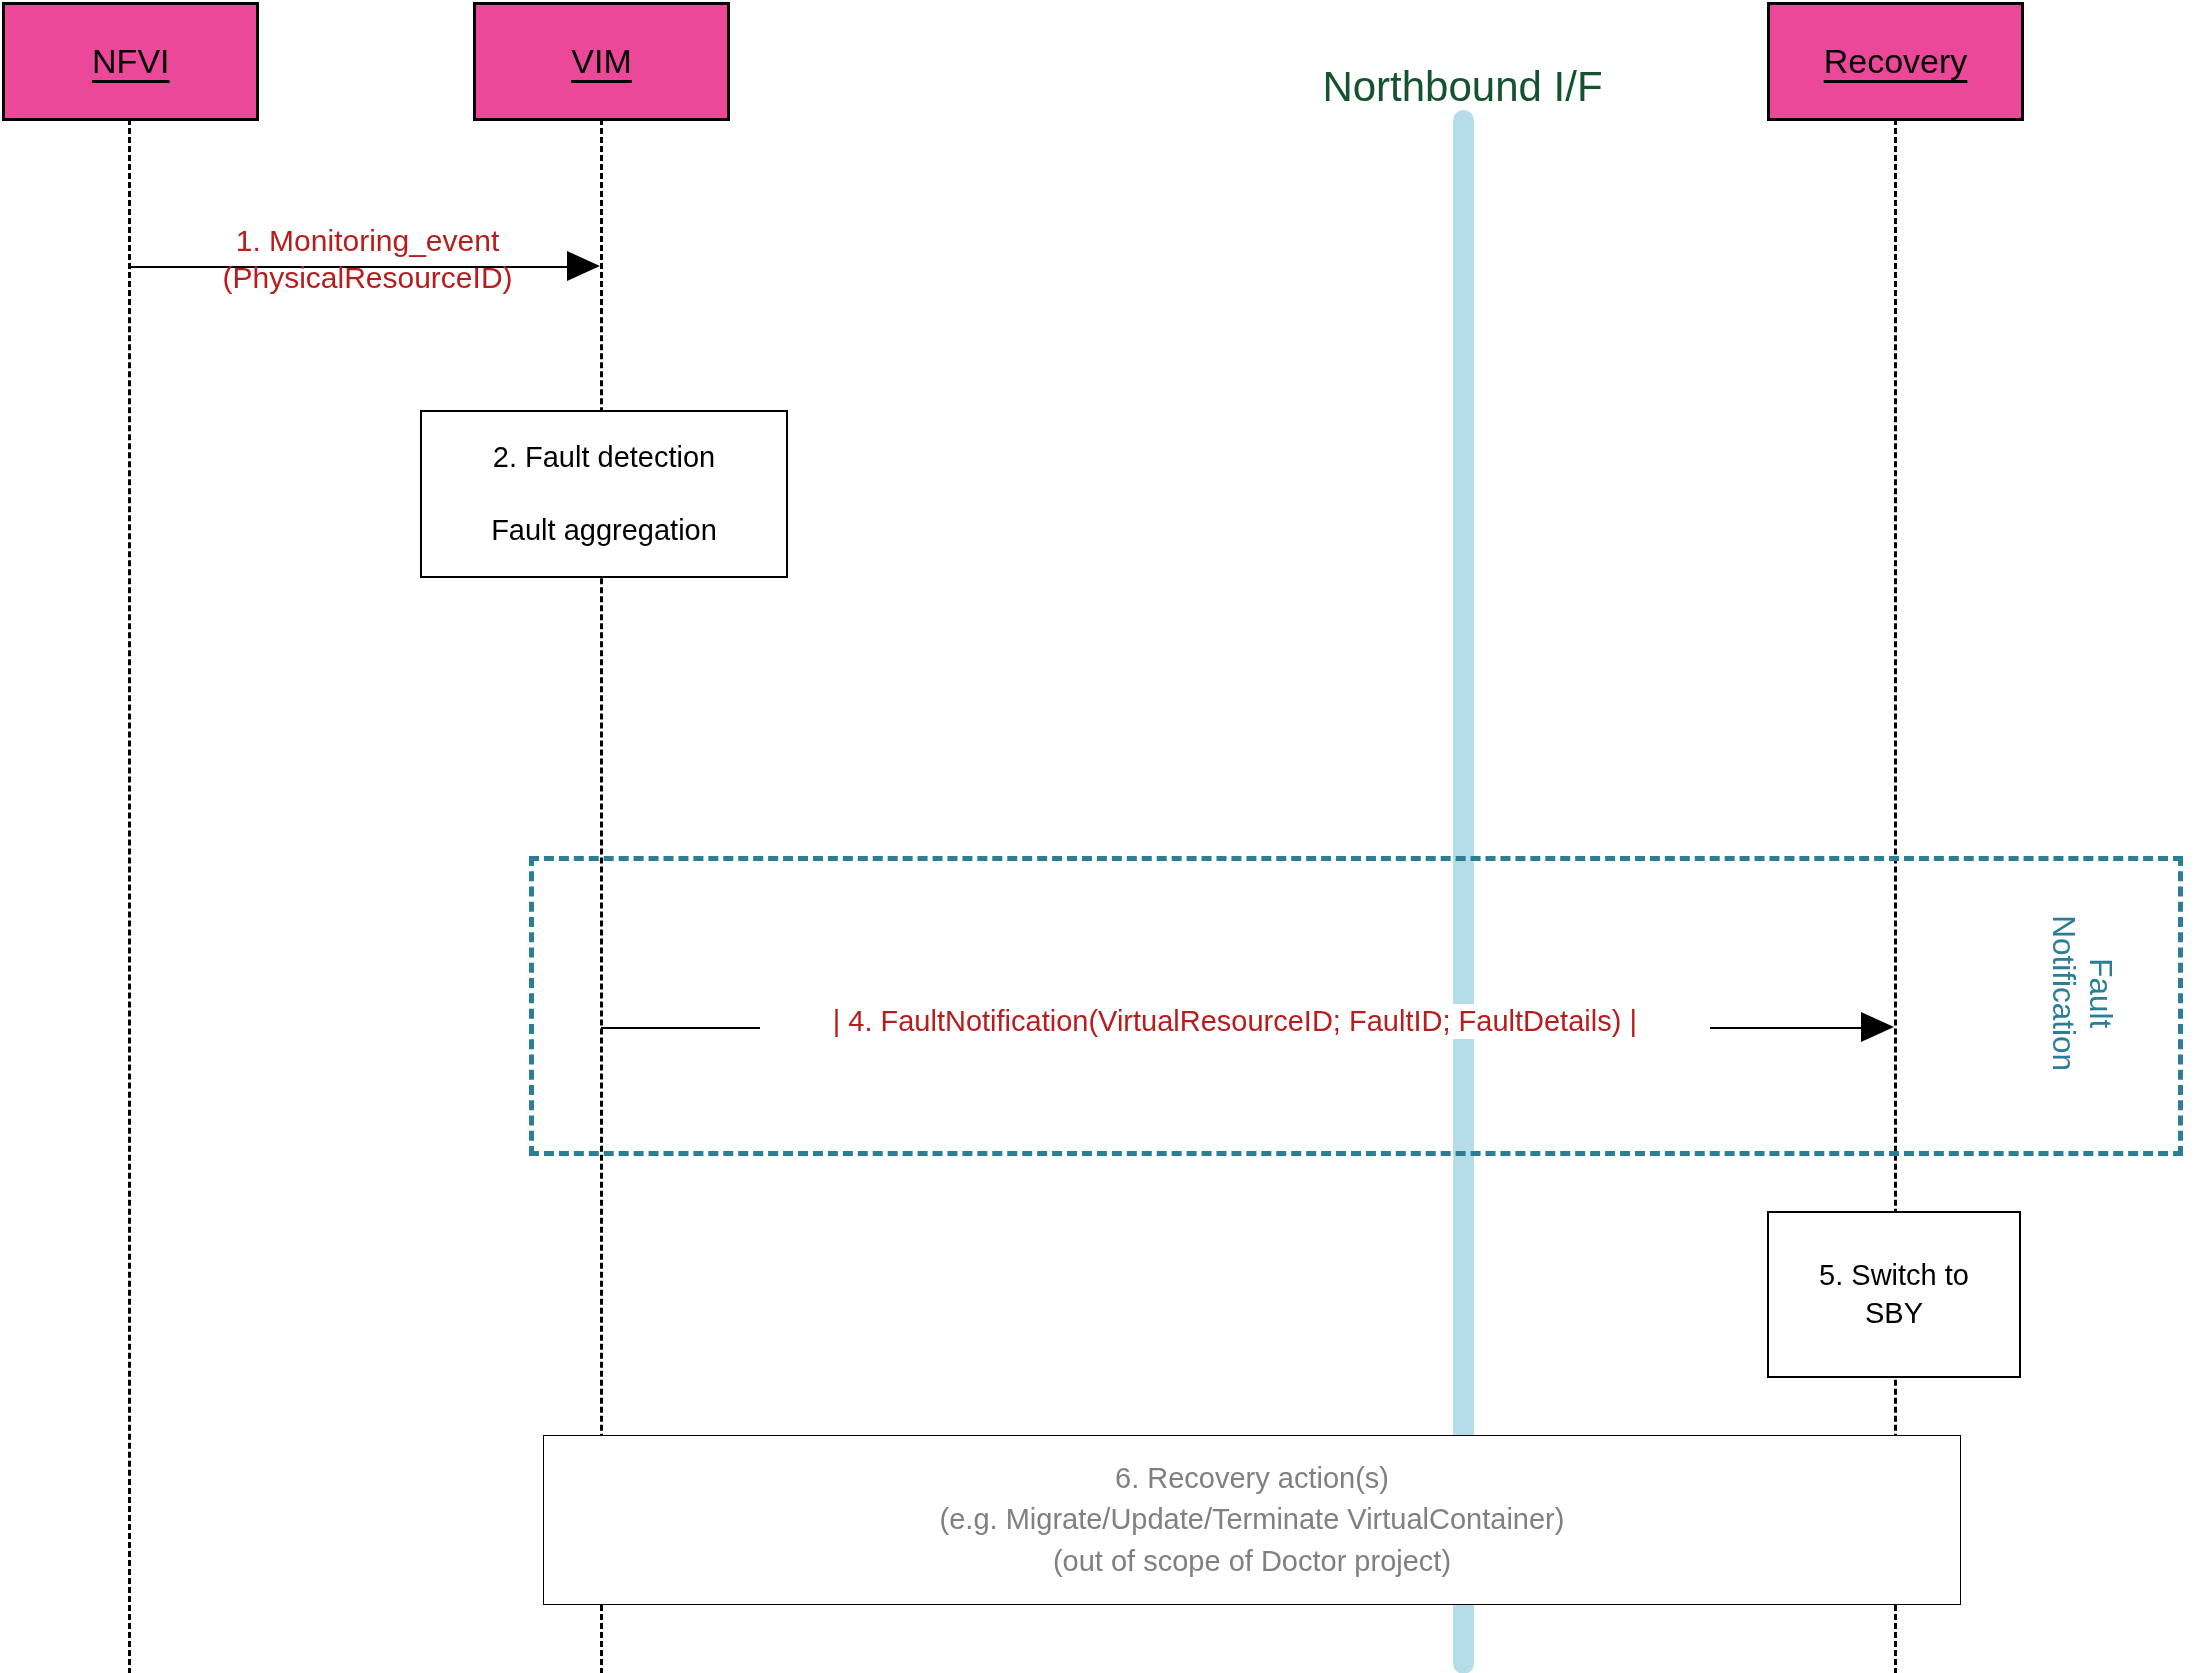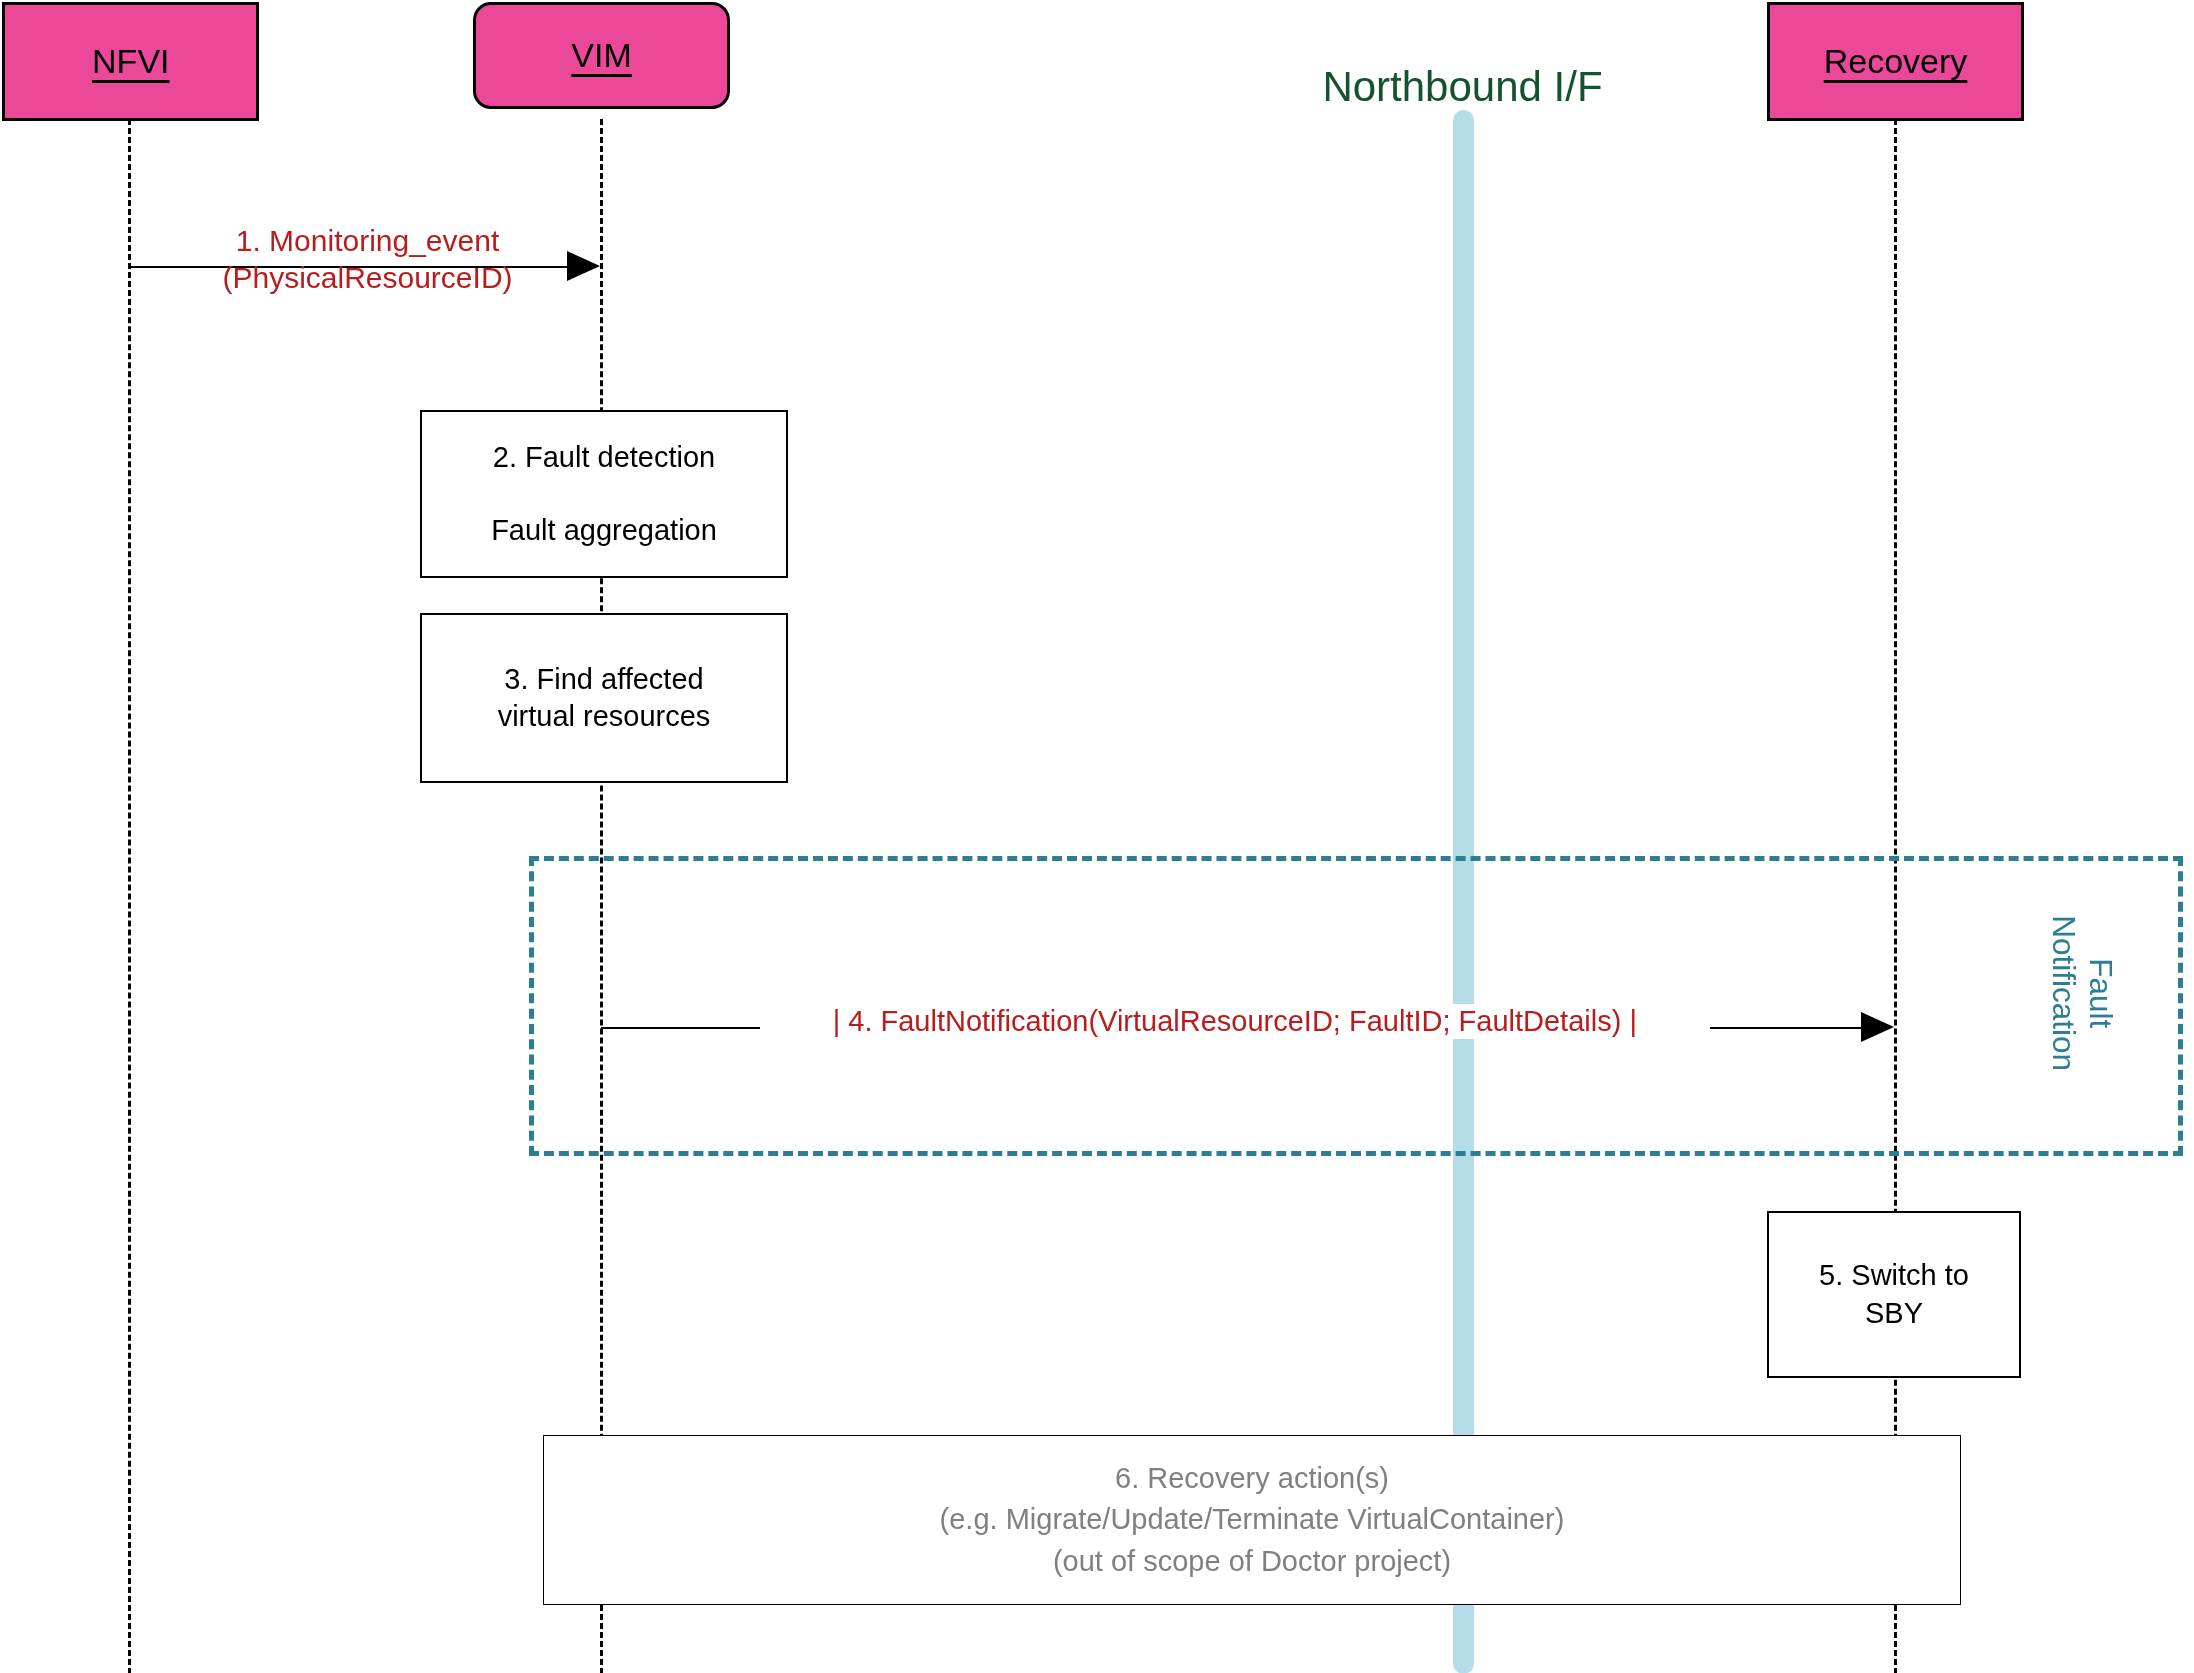--- a/index.html
+++ b/index.html
@@ -152,21 +152,21 @@
   <div class="lifeline" style="left:128px; top:119px; height:1555px;"></div>
   <div class="lifeline" style="left:600px; top:119px; height:1555px;"></div>
   <div class="lifeline" style="left:1894px; top:119px; height:1555px;"></div>
 
   <div class="nb-bar" style="left:1453px; top:110px; width:21.4px; height:1564px;"></div>
 
   <div class="actor-box" style="left:2.3px; top:1.7px; width:257px; height:119px;">
     <span class="actor-label">NFVI</span>
   </div>
 
-  <div class="actor-box" style="left:473px; top:1.7px; width:257px; height:107px;border-radius:18px;">
+  <div class="actor-box" style="left:473px; top:1.7px; width:257px; height:119px;">
     <span class="actor-label">VIM</span>
   </div>
 
   <div class="actor-box" style="left:1767px; top:1.7px; width:257px; height:119px;">
     <span class="actor-label">Recovery</span>
   </div>
 
   <div class="nb-title" style="left:1288px; top:35px; width:349px; text-align:center;">Northbound I/F</div>
 
   <div class="msg" style="left:129px; top:266px; width:439px;"></div>
@@ -174,24 +174,20 @@
   <div class="msg-label two-line" style="left:182px; top:223px; width:371px;">
     <div>1. Monitoring_event</div>
     <div>(PhysicalResourceID)</div>
   </div>
 
   <div class="act-box" style="left:420px; top:410px; width:368px; height:168px;gap:36px;">
     <div class="ln">2. Fault detection</div>
     <div class="ln">Fault aggregation</div>
   </div>
 
-  <div class="act-box" style="left:420px; top:613px; width:368px; height:170px;">
-    <div class="ln">3. Find affected</div>
-    <div class="ln">virtual resources</div>
-  </div>
 
   <div class="frame" style="left:529px; top:856px; width:1654px; height:300px;"></div>
   <div class="frame-label" style="left:1980px; top:956px; width:203px;">
     <div>Fault</div>
     <div>Notification</div>
   </div>
 
   <div class="msg" style="left:601px; top:1027px; width:1260px;"></div>
   <div class="arrowhead" style="left:1861px; top:1012px;"></div>
   <div class="msg-label one-line" style="left:760px; top:1004px; width:945px;">| 4. FaultNotification(VirtualResourceID; FaultID; FaultDetails) |</div>

